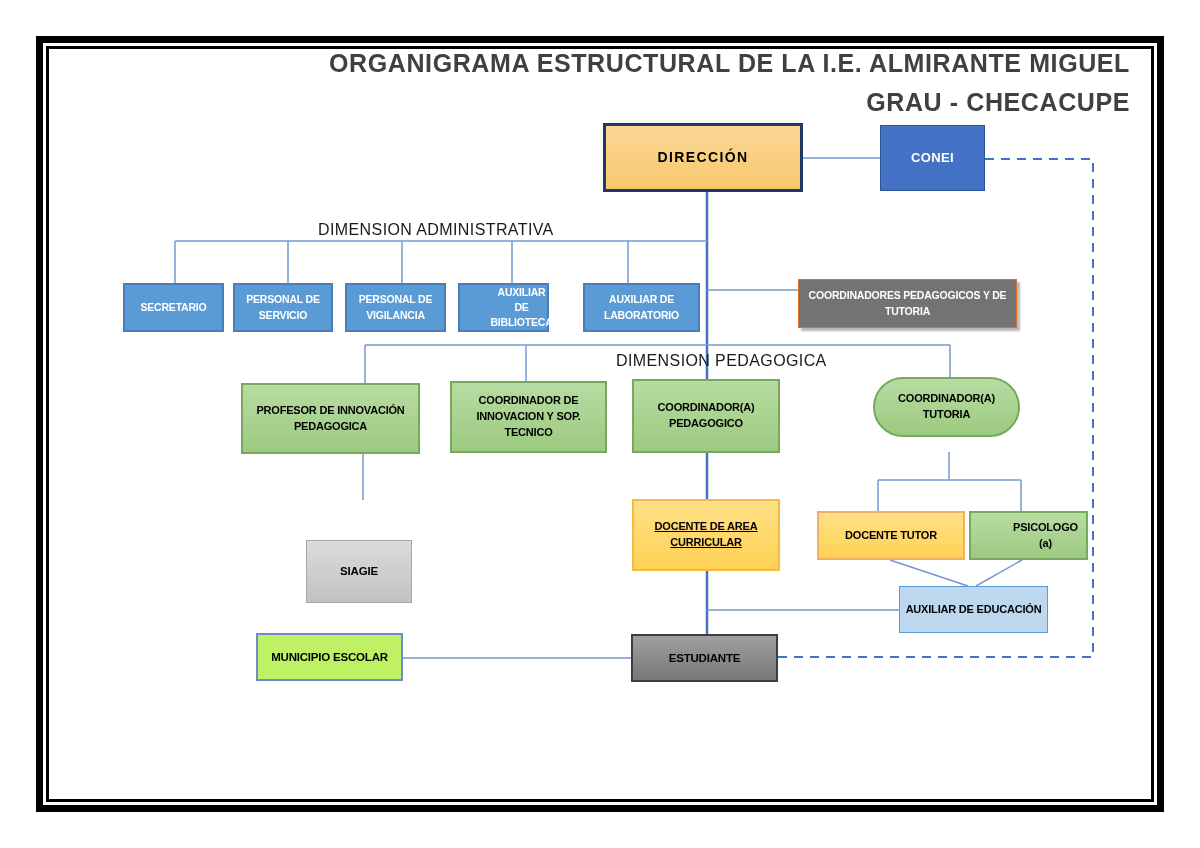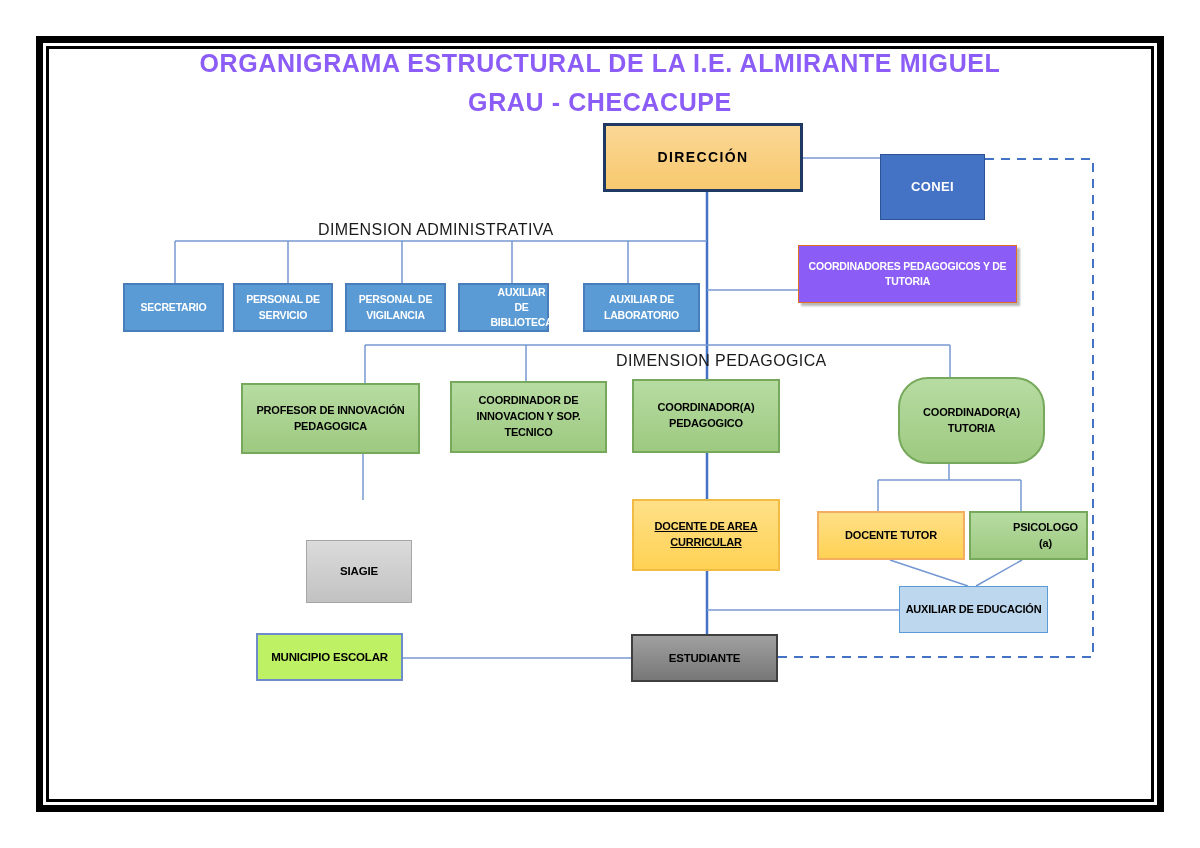--- a/index.html
+++ b/index.html
@@ -6,54 +6,54 @@
   .canvas {
     position:relative; width:1200px; height:848px; background:#ffffff;
     font-family:"Liberation Sans", sans-serif; overflow:hidden;
   }
   .frame {
     position:absolute; left:36px; top:36px; width:1128px; height:776px;
     border:7px solid #000; box-sizing:border-box;
   }
   .frame-inner { position:absolute; inset:3px; border:3px solid #000; }
   .title {
-    position:absolute; left:70px; right:70px; top:44px; text-align:center;
-    font-size:25px; font-weight:bold; color:#8b5cf6; letter-spacing:0.6px; line-height:1.55;
+    position:absolute; left:70px; right:70px; top:44px; text-align:right;
+    font-size:25px; font-weight:bold; color:#404040; letter-spacing:0.6px; line-height:1.55;
   }
   svg.connectors { position:absolute; left:0; top:0; pointer-events:none; }
   .thin  { stroke:#7698D2; stroke-width:1.5; }
   .trunk { stroke:#4472C4; stroke-width:2.5; }
   .dash  { stroke:#4472C4; stroke-width:2; stroke-dasharray:9 7; fill:none; }
   .node {
     position:absolute; box-sizing:border-box; display:flex; align-items:center;
     justify-content:center; text-align:center; font-weight:bold; padding:2px 4px;
     line-height:1.45; letter-spacing:-0.2px;
   }
   .seclabel { position:absolute; font-size:16px; color:#1a1a1a; letter-spacing:0.4px; white-space:nowrap; }
   .lbl-admin { left:318px; top:221px; }
   .lbl-pedag { left:616px; top:346px;margin-top:6px; }
 
   .n-direccion { left:603px; top:123px; width:200px; height:69px;
     background:linear-gradient(#FBD795,#F7C86E); border:3.5px solid #1F3864;
     font-size:14px; letter-spacing:1.4px; color:#000; }
   .n-conei { left:880px; top:125px; width:105px; height:66px;
-    background:#4472C4; border:1.5px solid #2E5395; color:#fff; font-size:13px; letter-spacing:0.4px;margin-top:29px; }
+    background:#4472C4; border:1.5px solid #2E5395; color:#fff; font-size:13px; letter-spacing:0.4px; }
   .bluebox { background:#5B9BD5; border:2px solid #4A7EBB; color:#fff; font-size:10.5px; }
   .n-secretario  { left:123px; top:283px; width:101px; height:49px; }
   .n-servicio    { left:233px; top:283px; width:100px; height:49px; }
   .n-vigilancia  { left:345px; top:283px; width:101px; height:49px; }
   .n-biblioteca  { left:458px; top:283px; width:91px;  height:49px;padding-left:40px; }
   .n-laboratorio { left:583px; top:283px; width:117px; height:49px; }
-  .n-coordinadores { left:798px; top:245px; width:219px; height:58px;
-    background:#8b5cf6; color:#fff; font-size:10.5px; box-shadow:3px 3px 2px #b8b8b8; border:1px solid #E06F22; }
+  .n-coordinadores { left:798px; top:279px; width:219px; height:49px;
+    background:#737373; color:#fff; font-size:10.5px; box-shadow:3px 3px 2px #b8b8b8; border:1px solid #E06F22; }
   .greenbox { background:linear-gradient(#B7DCA2,#9DC980); border:2px solid #76A95B; color:#000; font-size:11px; }
   .n-profesor     { left:241px; top:383px; width:179px; height:71px; }
   .n-coordinnov   { left:450px; top:381px; width:157px; height:72px; }
   .n-coordpedag   { left:632px; top:379px; width:148px; height:74px; }
-  .n-coordtutoria { left:898px; top:377px; width:147px; height:87px;border-radius:30px; }
+  .n-coordtutoria { left:873px; top:377px; width:147px; height:60px;border-radius:30px; }
   .n-siagie { left:306px; top:500px; width:106px; height:63px;
     background:linear-gradient(#DBDBDB,#C2C2C2); border:1.5px solid #A6A6A6; color:#000; font-size:11.5px;margin-top:40px; }
   .yellowbox { background:linear-gradient(#FFE088,#FFD254); color:#000; font-size:11px; }
   .n-docentearea  { left:632px; top:499px; width:148px; height:72px; border:2px solid #F2BB43;text-decoration:underline; }
   .n-docentetutor { left:817px; top:511px; width:148px; height:49px; border:2px solid #F4AE62; }
   .n-psicologo    { left:969px; top:511px; width:119px; height:49px;padding-left:38px; }
   .n-auxeducacion { left:899px; top:586px; width:149px; height:47px;
     background:#BDD7EE; border:1.5px solid #5B9BD5; color:#000; font-size:11px; }
   .n-municipio { left:256px; top:633px; width:147px; height:48px;
     background:#bef264; border:2px solid #6E8CCB; color:#000; font-size:11.5px; }

